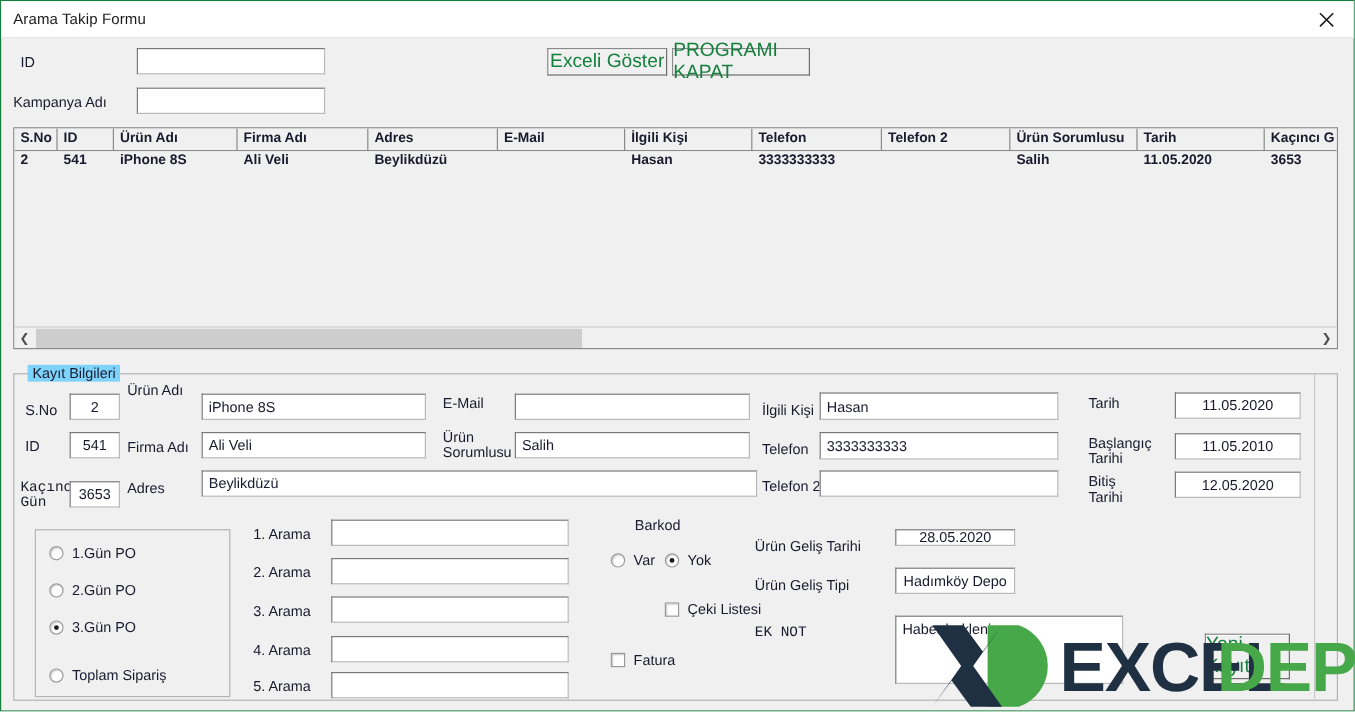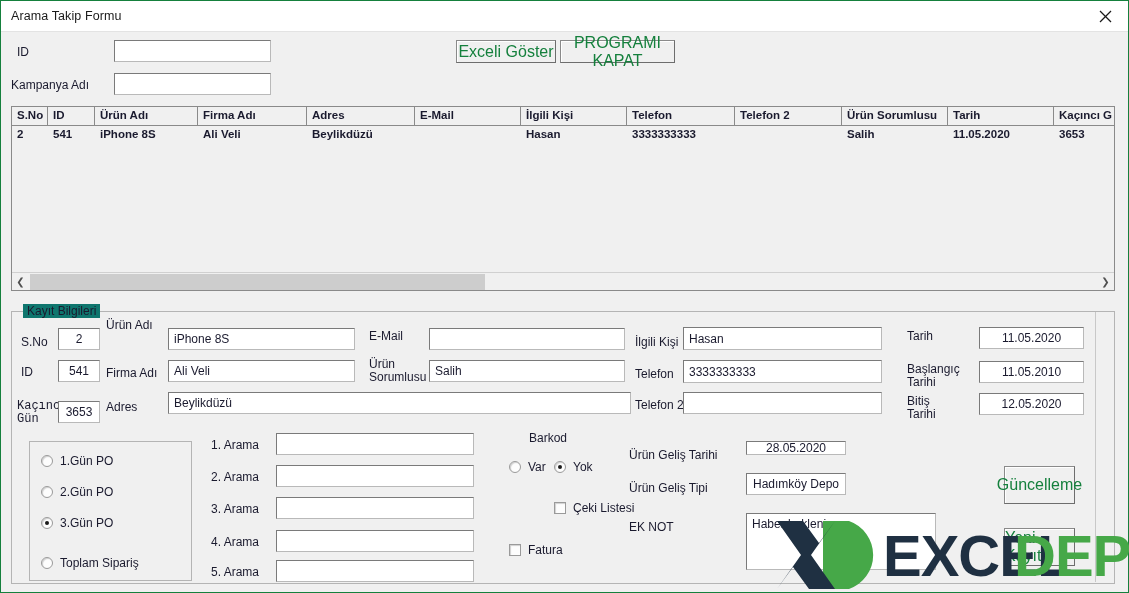--- a/index.html
+++ b/index.html
@@ -156,21 +156,21 @@
   
   #groupbox {
     position: absolute;
     left: 10px; top: 310px;
     width: 1104px; height: 273px;
     border: 1px solid #b4b4b4;
   }
   #groupbox-legend {
     position: absolute;
     left: 22px; top: 303px;
-    background: #0f766e;
+    background: #7dd3fc;
     padding: 0 4px;
     font-size: 12px;
     color: #1a1a2e;
   }
 
   
   #radio-panel {
     position: absolute;
     left: 28px; top: 440px;
     width: 163px; height: 140px;
@@ -261,21 +261,21 @@
     </div>
   </div>
 
   <div class="lbl" style="left:16px; top:45px;">ID</div>
   <div class="txtbox" style="left:113px; top:39px; width:157px; height:22px;"></div>
 
   <div class="lbl" style="left:10px; top:78px;">Kampanya Adı</div>
   <div class="txtbox" style="left:113px; top:72px; width:157px; height:22px;"></div>
 
   <div class="btn" style="left:455px; top:39px; width:100px; height:23px;">Exceli Göster</div>
-  <div class="btn" style="left:559px; top:39px; width:115px; height:23px;text-align:center;">PROGRAMI KAPAT</div>
+  <div class="btn" style="left:559px; top:39px; width:115px; height:23px;">PROGRAMI KAPAT</div>
 
   <div id="grid">
     <div id="grid-body-bg"></div>
     <div id="grid-header">
         <div class="hcell" style="width: 36px;">S.No</div>
         <div class="hcell" style="width: 47px;">ID</div>
         <div class="hcell" style="width: 103px;">Ürün Adı</div>
         <div class="hcell" style="width: 109px;">Firma Adı</div>
         <div class="hcell" style="width: 108px;">Adres</div>
         <div class="hcell" style="width: 106px;">E-Mail</div>
@@ -411,24 +411,23 @@
         <span>Fatura</span>
       </div>
     </div>
 
   <div class="lbl" style="left:628px; top:448px;">Ürün Geliş Tarihi</div>
   <div class="txtbox" style="left:745px; top:440px; width:100px; height:14px; justify-content:center;">28.05.2020</div>
 
   <div class="lbl" style="left:628px; top:481px;">Ürün Geliş Tipi</div>
   <div class="txtbox" style="left:745px; top:472px; width:100px; height:22px; justify-content:center;">Hadımköy Depo</div>
 
-  <div class="lbl" style="left:628px; top:520px;">EK NOT</div>
+  <div class="lbl" style="left:628px; top:520px;font-family:Liberation Mono, monospace;">EK NOT</div>
   <div class="memo" style="left:745px; top:512px; width:190px; height:57px;">Haber bekleniyor</div>
 
-  <div class="btn" style="left:1003px; top:465px; width:71px; height:38px;">Güncelleme</div>
   <div class="btn" style="left:1003px; top:527px; width:71px; height:38px;">Yeni Kayıt</div>
 
   <div id="watermark">
     <svg width="359" height="77" viewBox="0 0 359 77">
 
       <path d="M52 4 h26 a36 36 0 0 1 0 68 h-26 z M52 19 h24 a21 21 0 0 1 0 38 h-24 z" fill="#46a848"></path>
 
       <path d="M6 4 h26 l16 22 l16 -22 h0 l-24 34 l24 34 h-26 l-16 -22 l-16 22 h-0 l24 -34 z" fill="#1f3042"></path>
       <text x="112" y="59" font-family="'Liberation Sans',sans-serif" font-size="58" font-weight="bold" fill="#1f3042" letter-spacing="-1">EXCEL</text>
       <text x="243" y="59" font-family="'Liberation Sans',sans-serif" font-size="58" font-weight="bold" fill="#46a848" letter-spacing="-1">DEPO</text>

